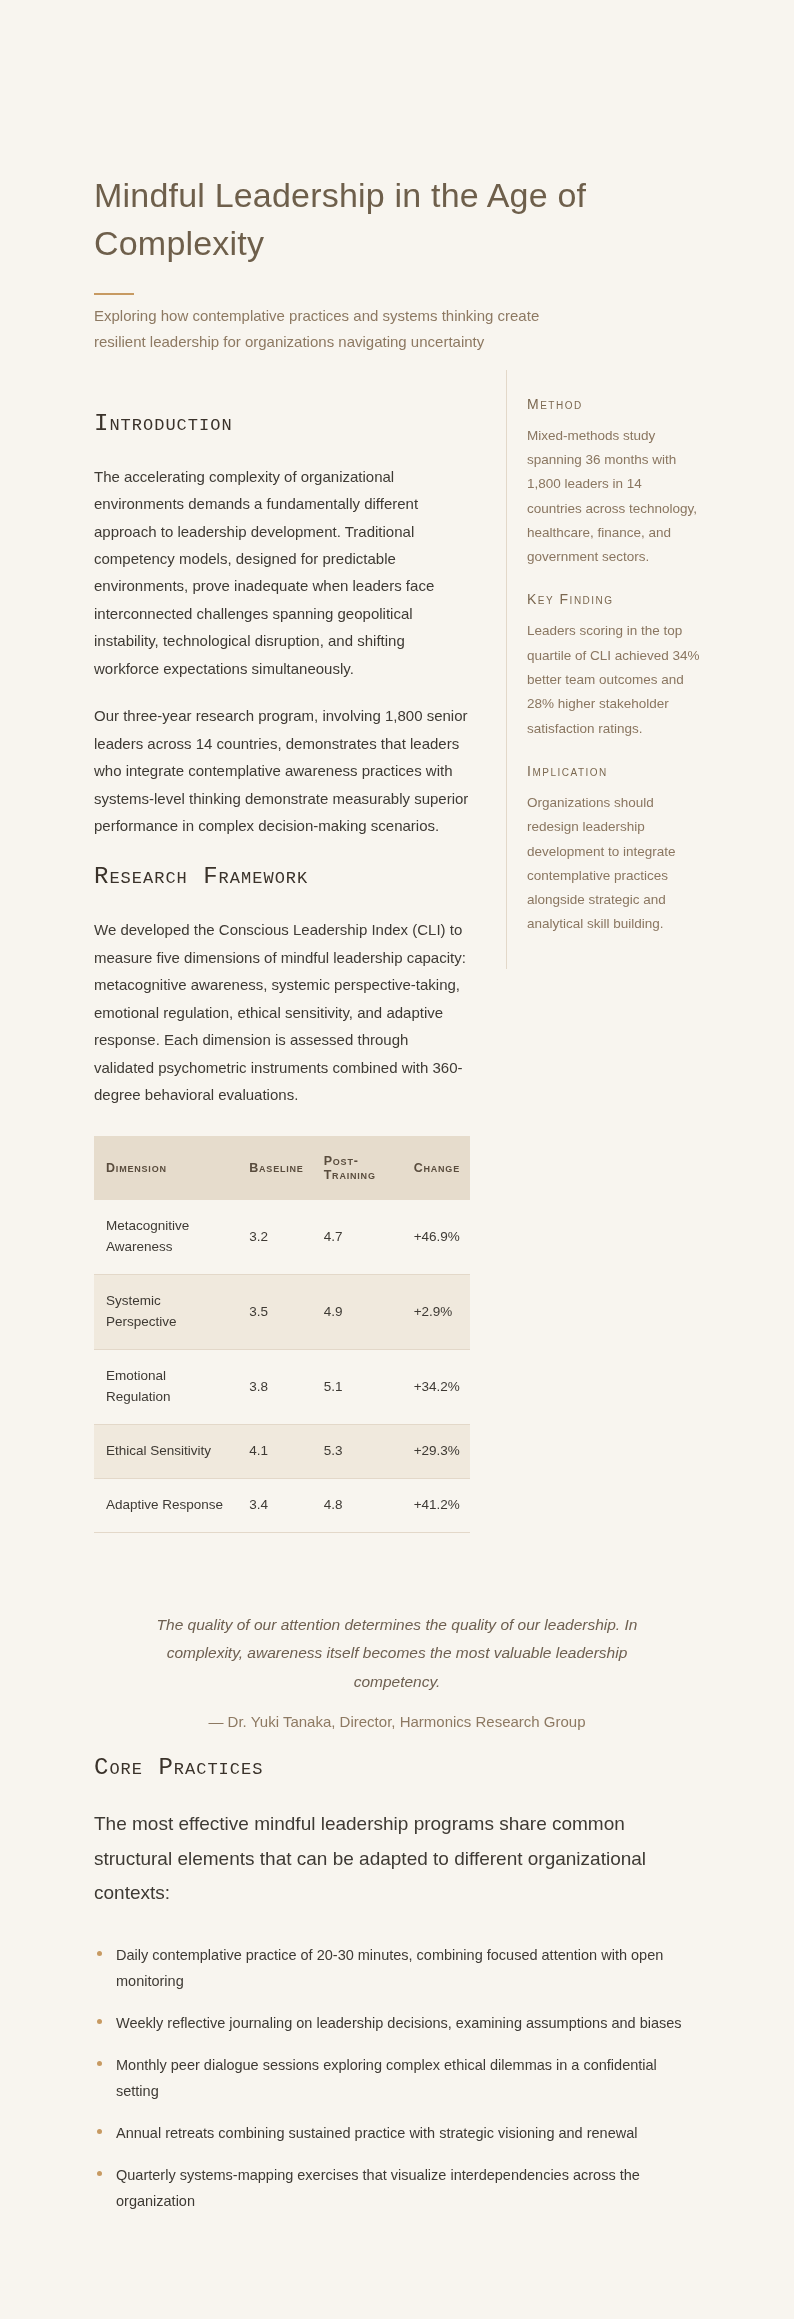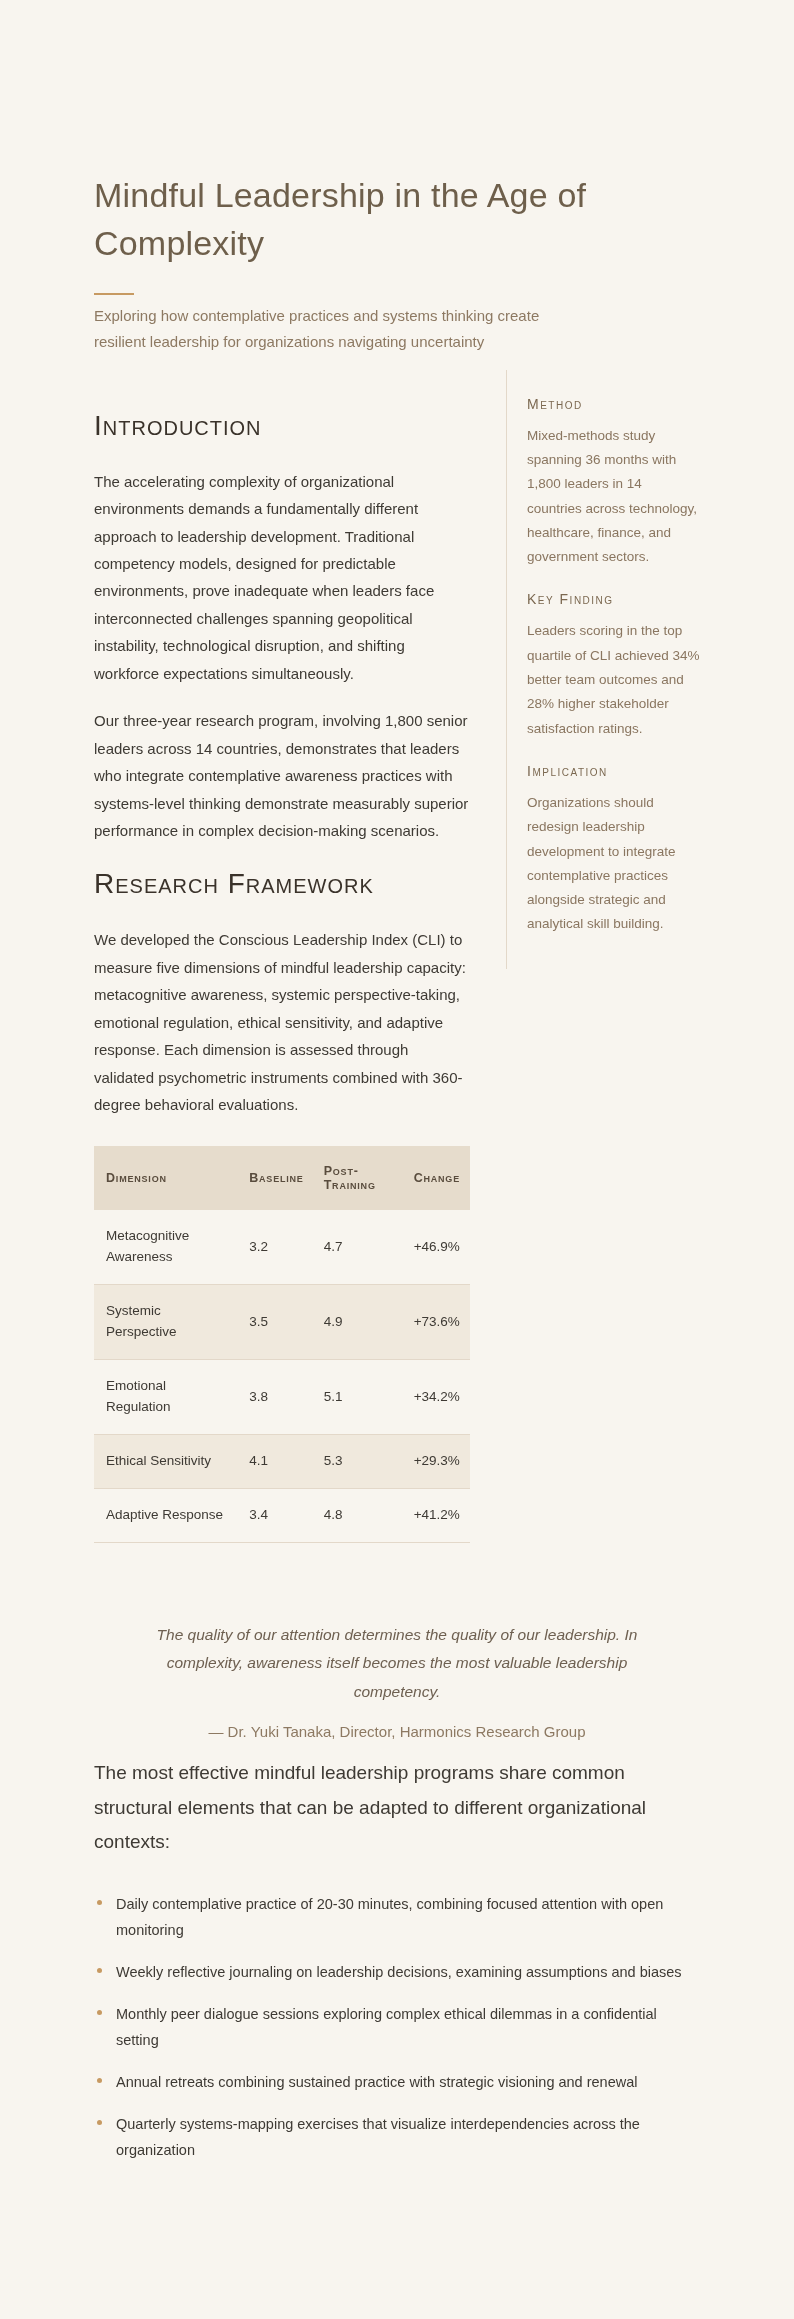--- a/index.html
+++ b/index.html
@@ -58,24 +58,25 @@
     margin-top:14px;
     display:grid;
     grid-template-columns:376px 1fr;
     column-gap:36px;
     align-items:start;
   }
   h2.section-heading{
     font-variant:small-caps;
     font-variant-caps:small-caps;
     font-weight:400;
-    font-size:28px;
+    font-size:24px;
     letter-spacing:1px;
     color:var(--heading);
     margin:24px 0 26px 0;
+    font-family:Liberation Mono, monospace;
   }
   .main h2.section-heading:first-child{margin-top:40px;}
   .main p.body-text{
     font-size:15px;line-height:1.83;
     margin-bottom:20px;
   }
   
   .sidebar{
     border-left:1px solid var(--line);
     padding:26px 0 10px 20px;
@@ -197,21 +198,21 @@
           <tr>
             <td>Metacognitive Awareness</td>
             <td>3.2</td>
             <td>4.7</td>
             <td>+46.9%</td>
           </tr>
           <tr class="striped">
             <td>Systemic Perspective</td>
             <td>3.5</td>
             <td>4.9</td>
-            <td>+73.6%</td>
+            <td>+2.9%</td>
           </tr>
           <tr>
             <td>Emotional Regulation</td>
             <td>3.8</td>
             <td>5.1</td>
             <td>+34.2%</td>
           </tr>
           <tr class="striped">
             <td>Ethical Sensitivity</td>
             <td>4.1</td>
@@ -237,20 +238,21 @@
       <p class="sidebar-text">Organizations should redesign leadership development to integrate contemplative practices alongside strategic and analytical skill building.</p>
     </aside>
   </div>
 
   <div class="quote-block">
     <p class="quote-text">The quality of our attention determines the quality of our leadership. In complexity, awareness itself becomes the most valuable leadership competency.</p>
     <p class="quote-attribution">— Dr. Yuki Tanaka, Director, Harmonics Research Group</p>
   </div>
 
   <div class="full-section">
+    <h2 class="section-heading">Core Practices</h2>
     <p class="body-text">The most effective mindful leadership programs share common structural elements that can be adapted to different organizational contexts:</p>
     <ul class="practices">
       <li>
         <span class="bullet-dot"></span>
         <span>Daily contemplative practice of 20-30 minutes, combining focused attention with open monitoring</span>
       </li>
       <li>
         <span class="bullet-dot"></span>
         <span>Weekly reflective journaling on leadership decisions, examining assumptions and biases</span>
       </li>

